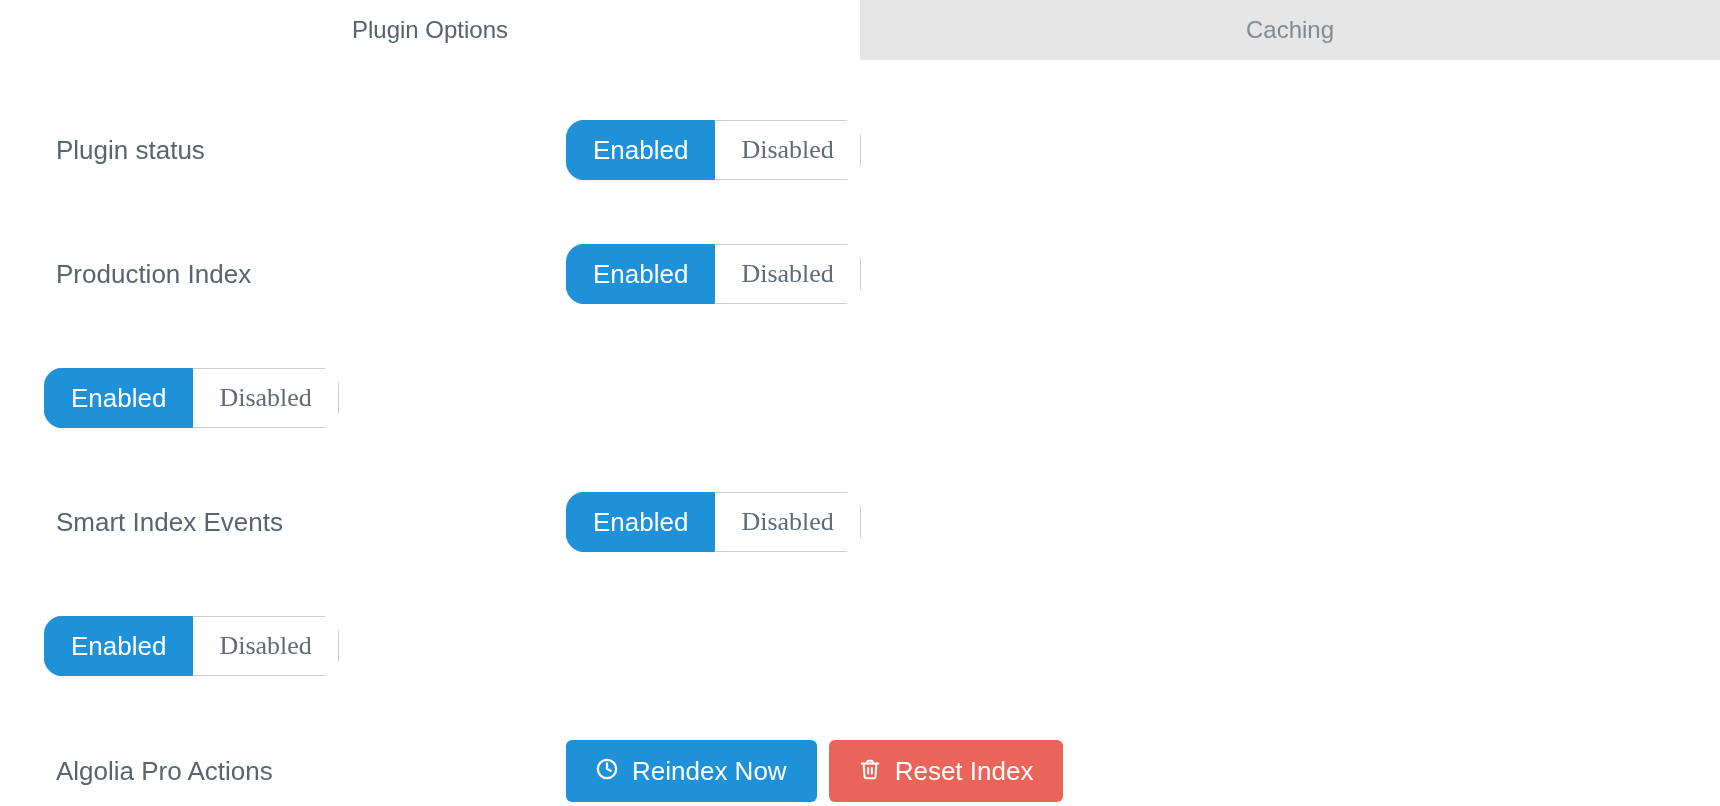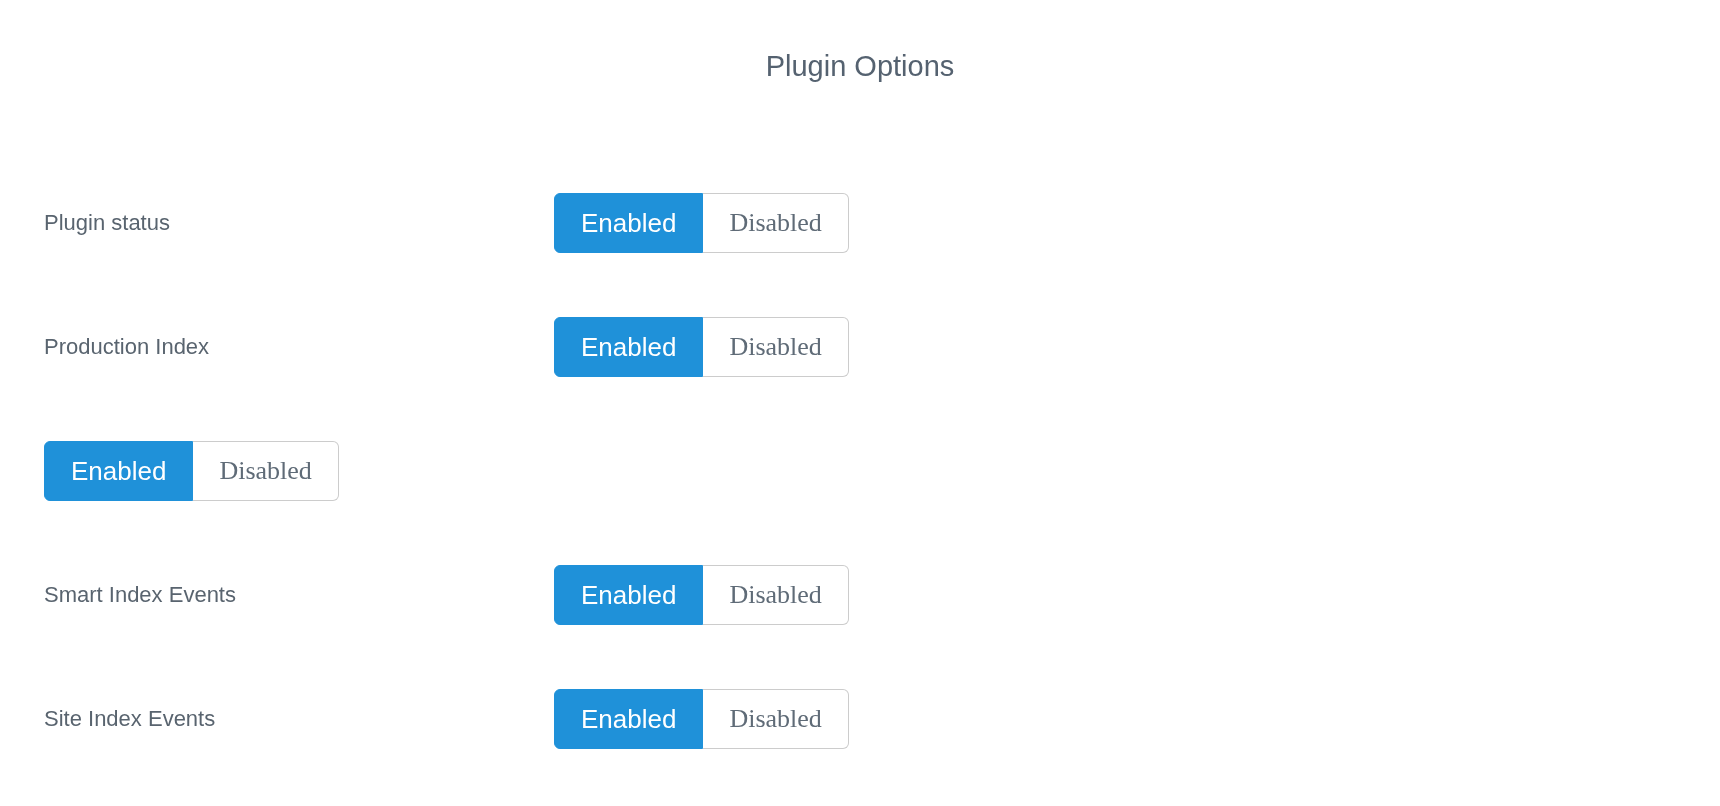--- a/index.html
+++ b/index.html
@@ -15,22 +15,22 @@
     .container {
       width: 1720px;
     }
     .tabs {
       display: flex;
       width: 100%;
     }
     .tab {
       flex: 1;
       text-align: center;
-      padding: 50px 0;
-      font-size: 29px;
+      padding: 16px 0;
+      font-size: 24px;
       cursor: pointer;
       background: #ffffff;
       color: #556270;
     }
     .tab.inactive {
       background: #e6e6e6;
       color: #808a95;
     }
     .content {
       padding: 60px 44px 40px 44px;
@@ -38,26 +38,27 @@
     .row {
       display: flex;
       align-items: center;
       margin-bottom: 64px;
     }
     .row:last-child {
       margin-bottom: 0;
     }
     .label {
       width: 510px;
-      font-size: 22px;
+      font-size: 26px;
       color: #59646f;
+      margin-left: 12px;
     }
     .toggle-group {
       display: inline-flex;
-      border-radius: 2px;
+      border-radius: 18px;
       overflow: hidden;
     }
     .toggle-btn {
       font-size: 26px;
       padding: 16px 26px;
       border: 1px solid #ccc;
       background: #ffffff;
       color: #5f6b77;
       cursor: pointer;
       line-height: 1;
@@ -103,20 +104,21 @@
       display: inline-block;
       vertical-align: middle;
     }
   </style>
 </head>
 <body>
 
 <div class="container">
   <div class="tabs">
     <div class="tab">Plugin Options</div>
+    <div class="tab inactive">Caching</div>
   </div>
 
   <div class="content">
 
     <div class="row">
       <div class="label">Plugin status</div>
       <div class="toggle-group">
         <button class="toggle-btn active">Enabled</button>
         <button class="toggle-btn">Disabled</button>
       </div>
@@ -139,21 +141,20 @@
 
     <div class="row">
       <div class="label">Smart Index Events</div>
       <div class="toggle-group">
         <button class="toggle-btn active">Enabled</button>
         <button class="toggle-btn">Disabled</button>
       </div>
     </div>
 
     <div class="row">
-      <div class="label">Site Index Events</div>
       <div class="toggle-group">
         <button class="toggle-btn active">Enabled</button>
         <button class="toggle-btn">Disabled</button>
       </div>
     </div>
 
     <div class="row">
       <div class="label">Algolia Pro Actions</div>
       <div class="actions">
         <button class="action-btn primary">

